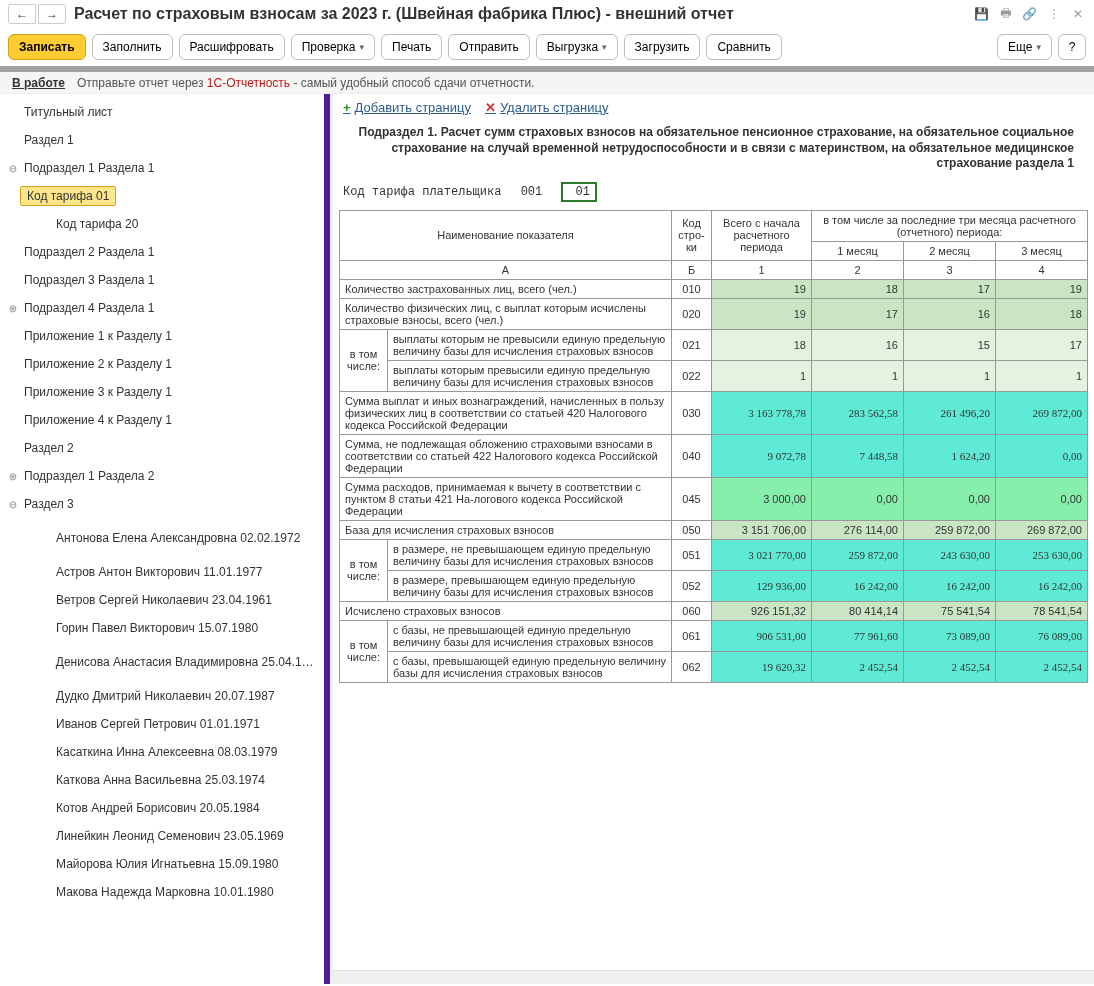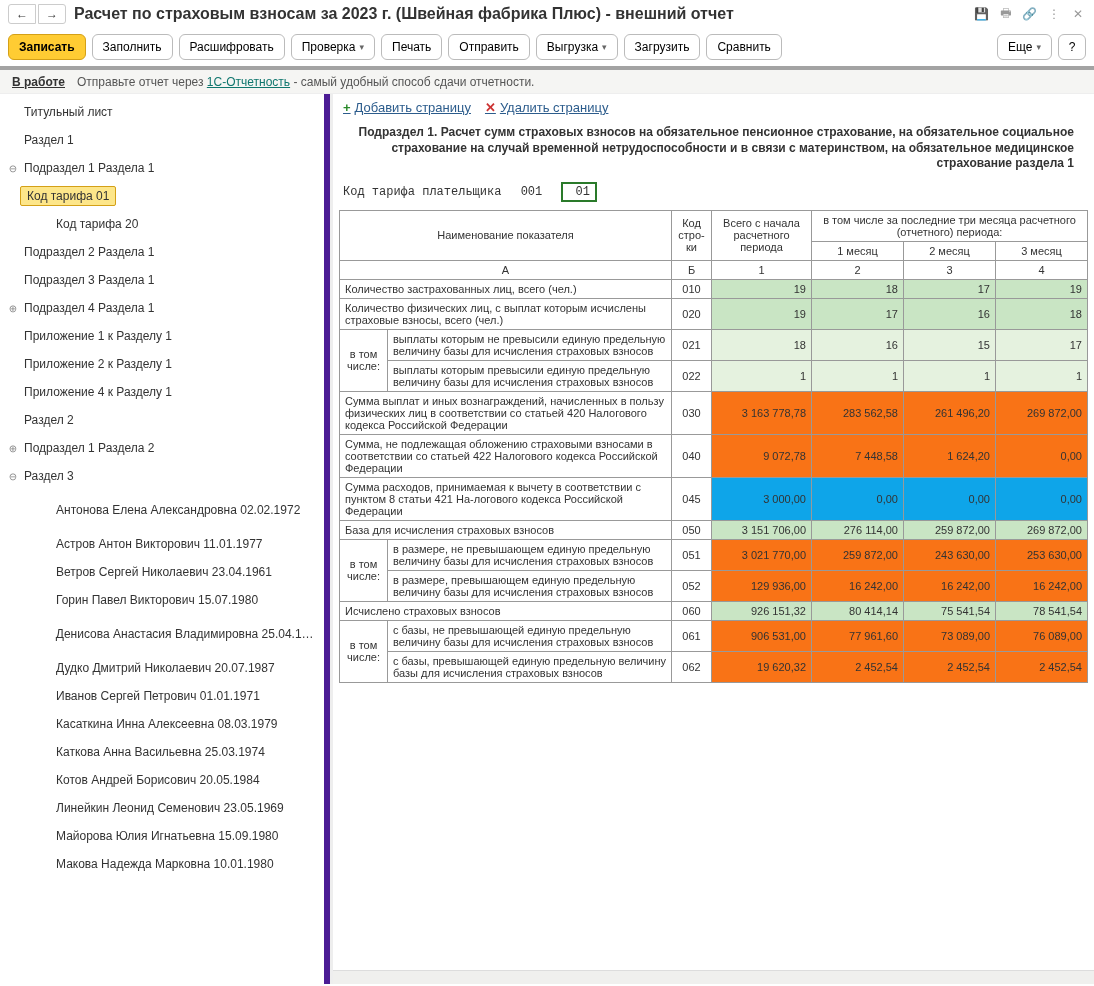--- a/index.html
+++ b/index.html
@@ -14,24 +14,24 @@
 .title-icons { display: flex; gap: 8px; color: #999; }
 .title-icon { width: 16px; height: 16px; cursor: pointer; display: flex; align-items: center; justify-content: center; }
 
 .toolbar { display: flex; gap: 6px; padding: 6px 8px; align-items: center; }
 .btn { height: 26px; padding: 0 10px; border: 1px solid #bbb; border-radius: 6px; background: #fff; font-size: 12px; cursor: pointer; display: inline-flex; align-items: center; gap: 4px; }
 .btn-yellow { background: #fc3; border-color: #d4a017; font-weight: bold; }
 .btn .caret { font-size: 9px; color: #666; }
 .spacer { flex: 1; }
 .btn-help { width: 28px; justify-content: center; }
 
-.statusbar { display: flex; align-items: center; height: 28px; padding: 0 12px; background: #f5f5f3; gap: 12px; font-size: 12px; border-top: 4px solid #a3a3a3; border-bottom: 1px solid #eee; }
+.statusbar { display: flex; align-items: center; height: 28px; padding: 0 12px; background: #f5f5f3; gap: 12px; font-size: 12px; border-top: 6px solid #a3a3a3; border-bottom: 1px solid #eee; }
 .status-label { font-weight: bold; text-decoration: underline; }
 .hint { color: #555; }
-.hint a { color: #0f766e; text-decoration: underline; }
+.hint a { color: #b91c1c; }
 
 .main { display: flex; height: calc(986px - 28px - 40px - 28px); }
 .tree-panel { width: 330px; border-right: 6px solid #4c1d95; overflow-y: auto; padding: 4px 0; }
 .tree-item { display: flex; align-items: center; height: 28px; padding: 0 6px; cursor: pointer; }
 .tree-exp { width: 14px; text-align: center; color: #888; font-size: 10px; }
 .tree-label { padding-left: 4px; white-space: nowrap; overflow: hidden; text-overflow: ellipsis; }
 .tree-item.indent2 .tree-label { padding-left: 36px; }
 .tree-item.selected .tree-label { background: #fde68a; border: 1px solid #d4a017; padding: 2px 6px; border-radius: 2px; }
 .tree-item.two-line { height: 40px; white-space: normal; }
 
@@ -49,22 +49,22 @@
 .grid-wrap { flex: 1; overflow: auto; padding: 0 6px 6px; }
 table.grid { border-collapse: collapse; width: 100%; font-size: 11px; }
 table.grid th, table.grid td { border: 1px solid #999; padding: 3px 5px; vertical-align: middle; }
 table.grid th { font-weight: normal; text-align: center; background: #fff; }
 td.code { text-align: center; width: 40px; }
 td.num { text-align: right; padding-right: 6px; }
 td.lbl { text-align: left; }
 td.rowhead { text-align: center; vertical-align: middle; width: 48px; }
 tr.green td.num { background: #c9e5c4; }
 tr.lightgreen td.num { background: #e5f2df; }
-tr.palegreen td.num { background: #f97316; }
-tr.white td.num { background: #0ea5e9; }
+tr.palegreen td.num { background: #5eead4; font-family: Liberation Serif, serif; }
+tr.white td.num { background: #86efac; }
 
 .hscroll { height: 14px; background: #f0f0ee; border-top: 1px solid #ddd; }
 </style>
 </head>
 <body>
 
 <div class="titlebar">
   <div class="nav-arrows">
     <div class="nav-btn">←</div>
     <div class="nav-btn">→</div>
@@ -144,20 +144,24 @@
         <span class="tree-exp">⊕</span>
         <span class="tree-label">Подраздел 4 Раздела 1</span>
       </div>
       <div class="tree-item">
         <span class="tree-exp"></span>
         <span class="tree-label">Приложение 1 к Разделу 1</span>
       </div>
       <div class="tree-item">
         <span class="tree-exp"></span>
         <span class="tree-label">Приложение 2 к Разделу 1</span>
+      </div>
+      <div class="tree-item">
+        <span class="tree-exp"></span>
+        <span class="tree-label">Приложение 3 к Разделу 1</span>
       </div>
       <div class="tree-item">
         <span class="tree-exp"></span>
         <span class="tree-label">Приложение 4 к Разделу 1</span>
       </div>
       <div class="tree-item">
         <span class="tree-exp"></span>
         <span class="tree-label">Раздел 2</span>
       </div>
       <div class="tree-item">

